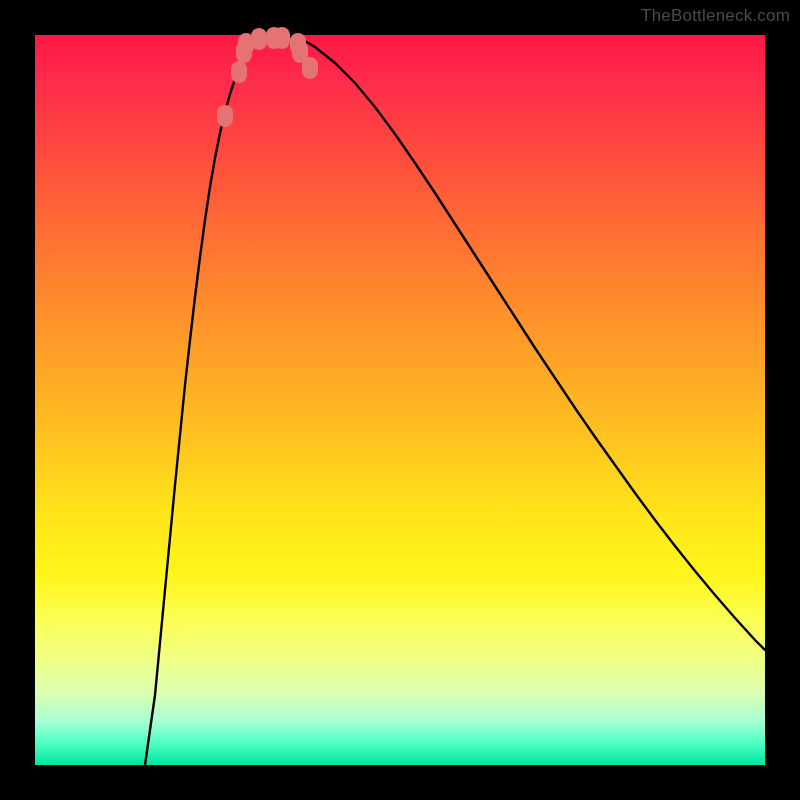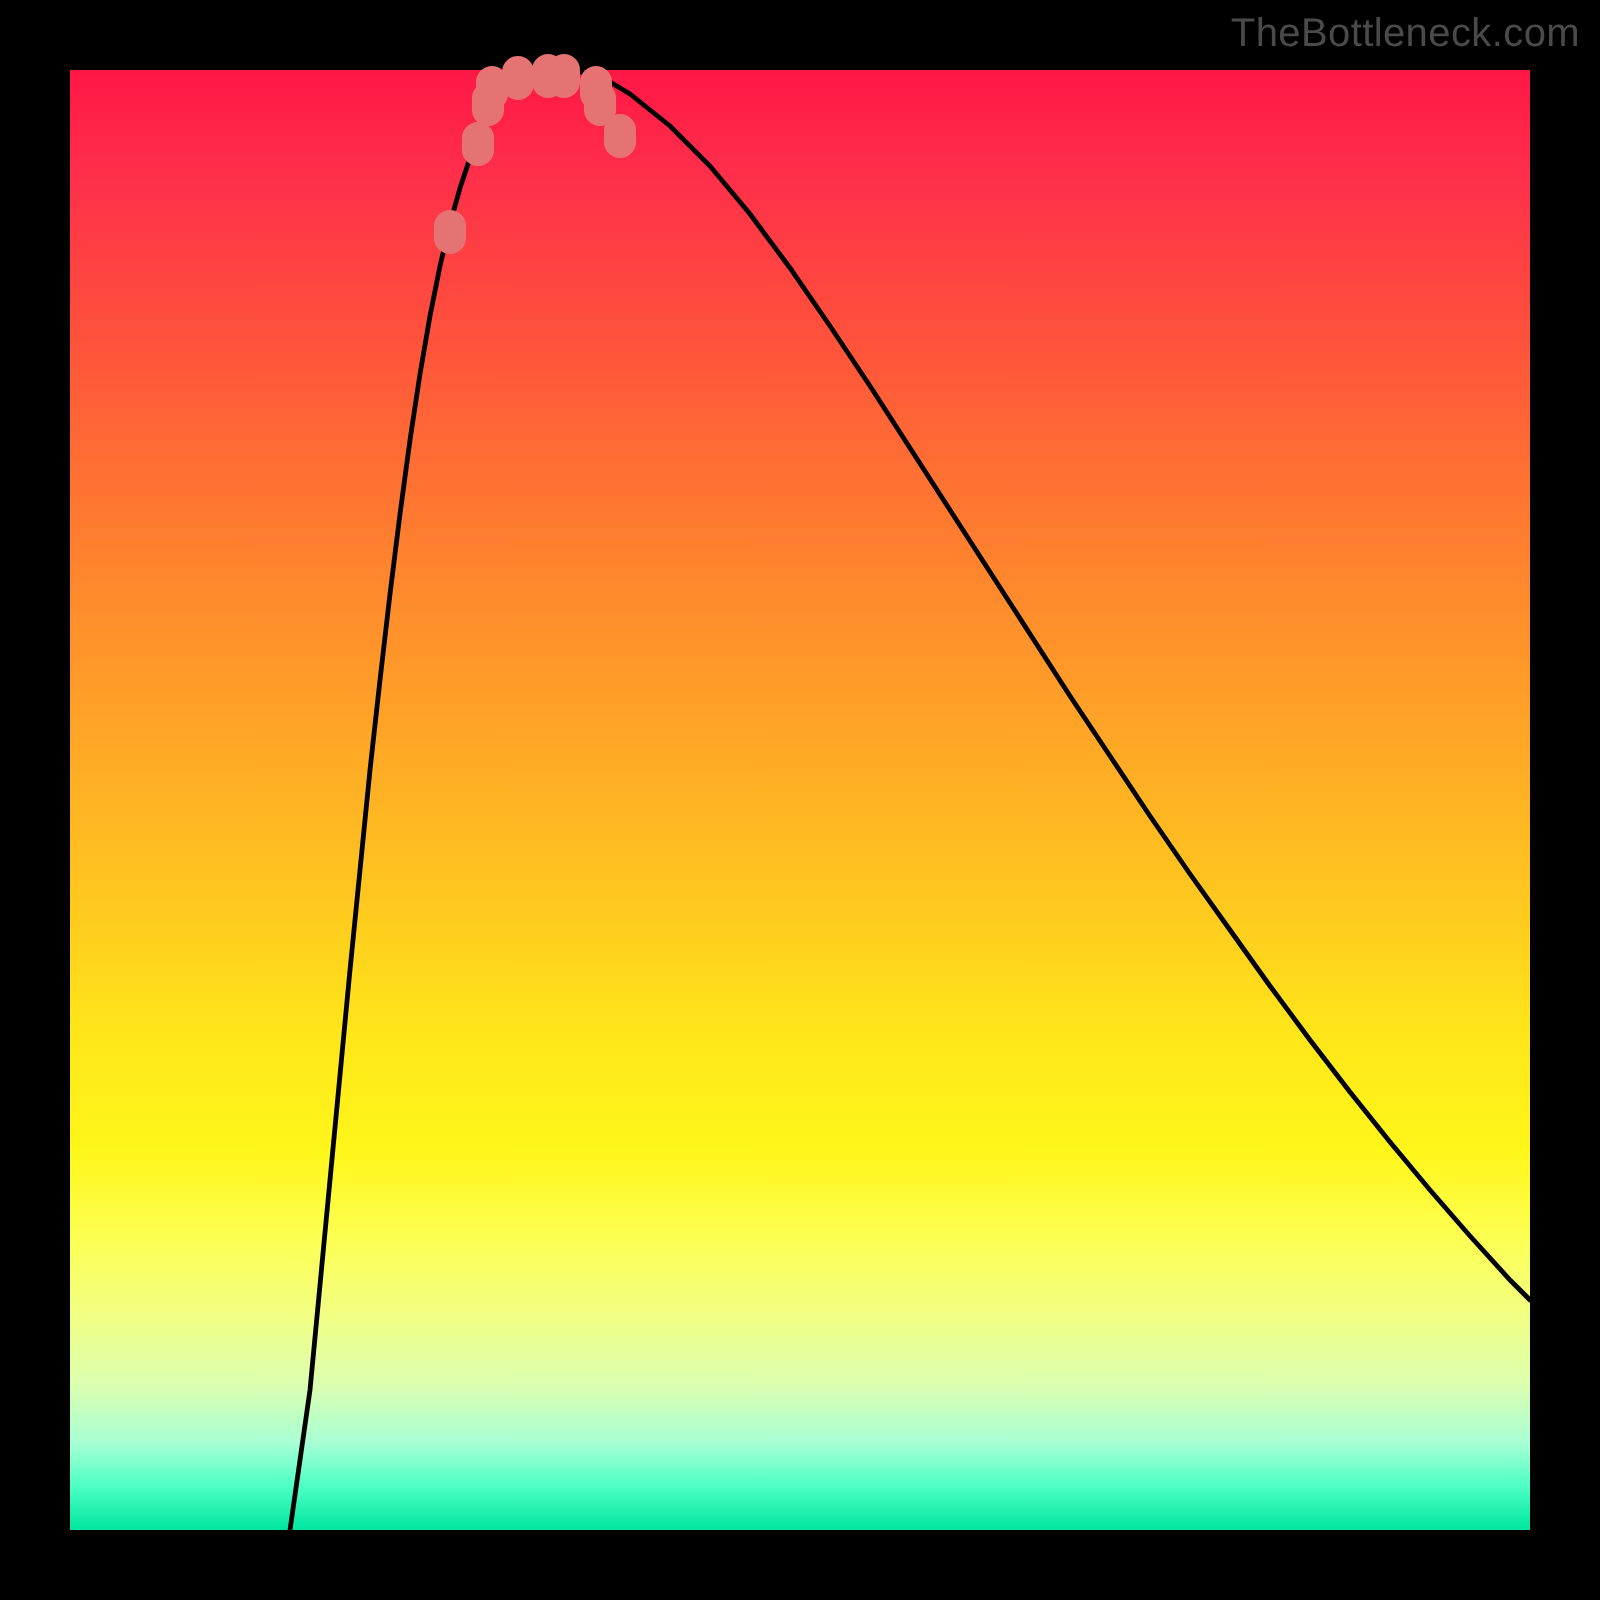--- a/index.html
+++ b/index.html
@@ -48,21 +48,21 @@
     top: 0;
     width: 730px;
     height: 730px;
     pointer-events: none;
   }
   .watermark {
     position: absolute;
     top: 6px;
     right: 10px;
     color: #4a4a4a;
-    font-size: 20px;
+    font-size: 17px;
     font-weight: 500;
     letter-spacing: 0.2px;
     margin-left: 12px;
   }
   .marker {
     position: absolute;
     width: 16px;
     height: 22px;
     background: #e57373;
     border-radius: 8px;

